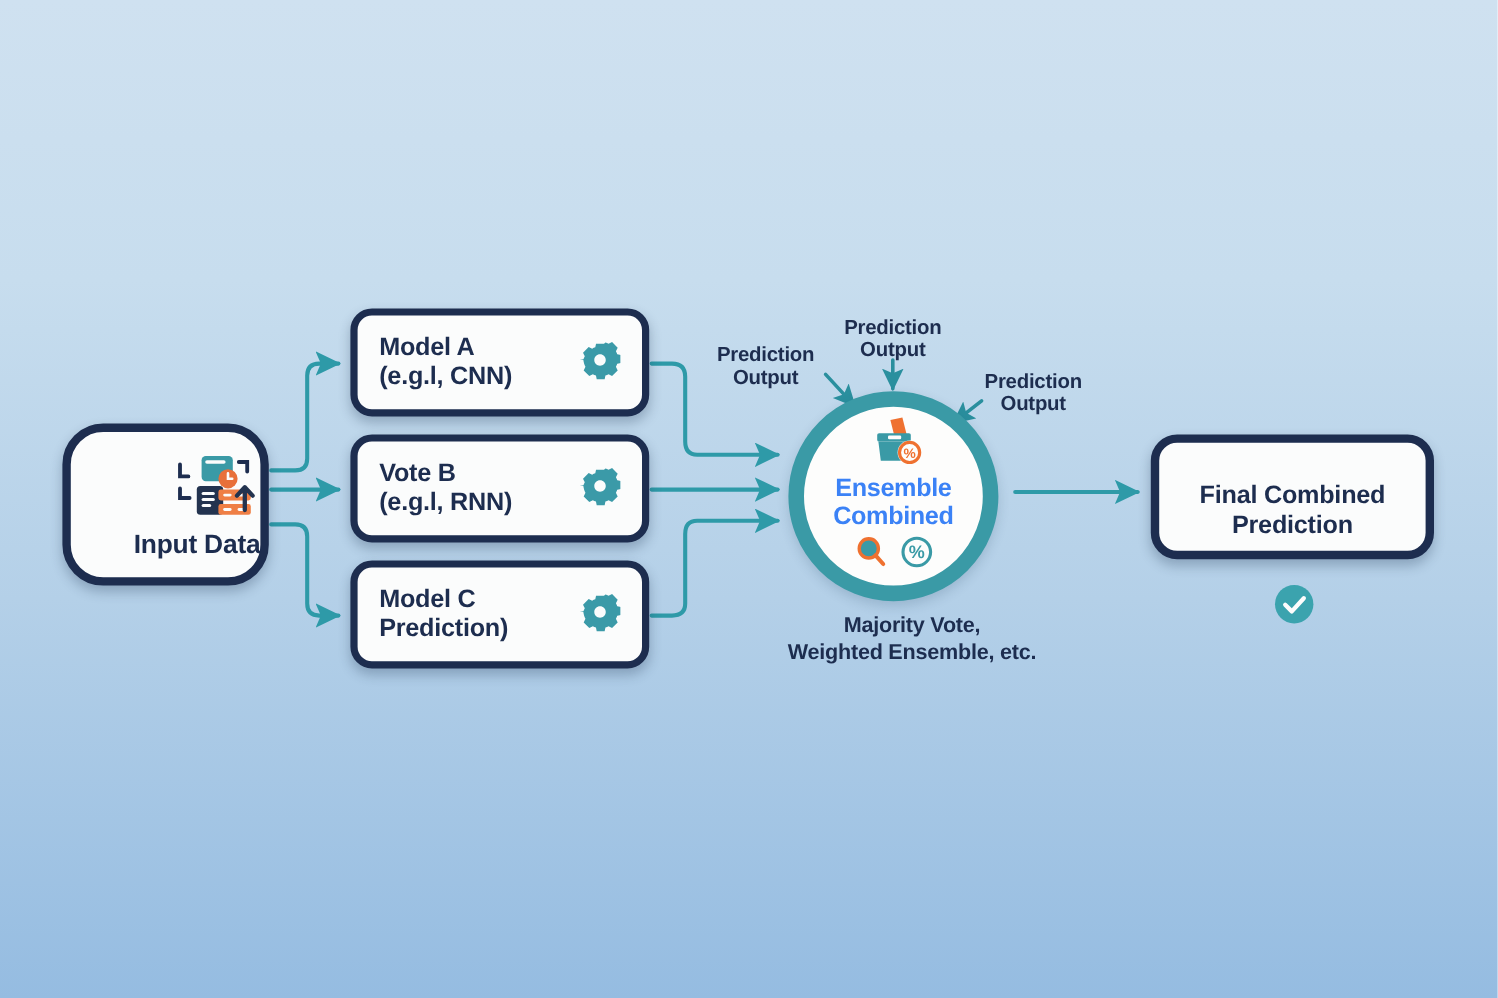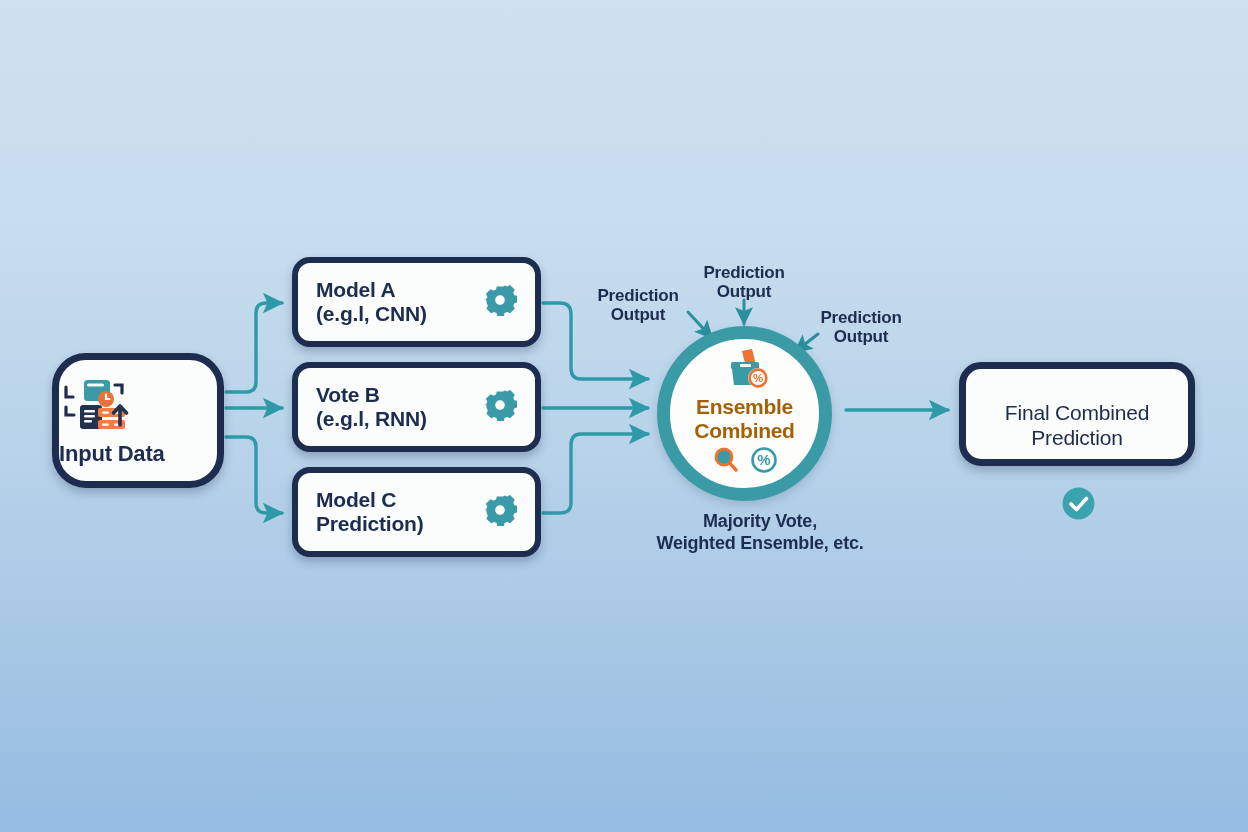--- a/index.html
+++ b/index.html
@@ -38,21 +38,21 @@
 
   
   #input-box {
     left: 52px;
     top: 353px;
     width: 172px;
     height: 135px;
     border-radius: 34px;
     display: flex;
     flex-direction: column;
-    align-items: flex-start;
+    align-items: flex-end;
     justify-content: center;
   }
   #input-box .label {
     font-size: 22px;
     font-weight: bold;
     color: #1d2d4f;
     letter-spacing: -0.2px;
     margin-top: 6px;
   }
   .input-icon { width: 74px; height: 60px; display:block; }
@@ -95,21 +95,21 @@
     box-sizing: border-box;
     display: flex;
     flex-direction: column;
     align-items: center;
     justify-content: center;
     box-shadow: 0 4px 10px rgba(30,60,90,0.18);
   }
   #ensemble-circle .ens-label {
     font-size: 21px;
     font-weight: bold;
-    color: #a16207;
+    color: #3b82f6;
     text-align: center;
     line-height: 1.1;
     letter-spacing: -0.3px;
   }
   .ballot { width: 52px; height: 42px; margin-bottom: 1px; }
   .ens-bottom-icons { display: flex; gap: 8px; align-items: center; margin-top: 3px; }
   .mini-icon { width: 30px; height: 30px; }
 
   
   #final-box {
@@ -117,21 +117,21 @@
     top: 362px;
     width: 236px;
     height: 104px;
     border-radius: 22px;
     display: flex;
     align-items: center;
     justify-content: center;
   }
   #final-box .label {
     font-size: 21px;
-    font-weight: normal;
+    font-weight: bold;
     color: #1d2d4f;
     text-align: center;
     line-height: 1.18;
     letter-spacing: -0.2px;
     margin-top: 24px;
   }
   #check-badge {
     position: absolute;
     left: 1062px;
     top: 487px;

